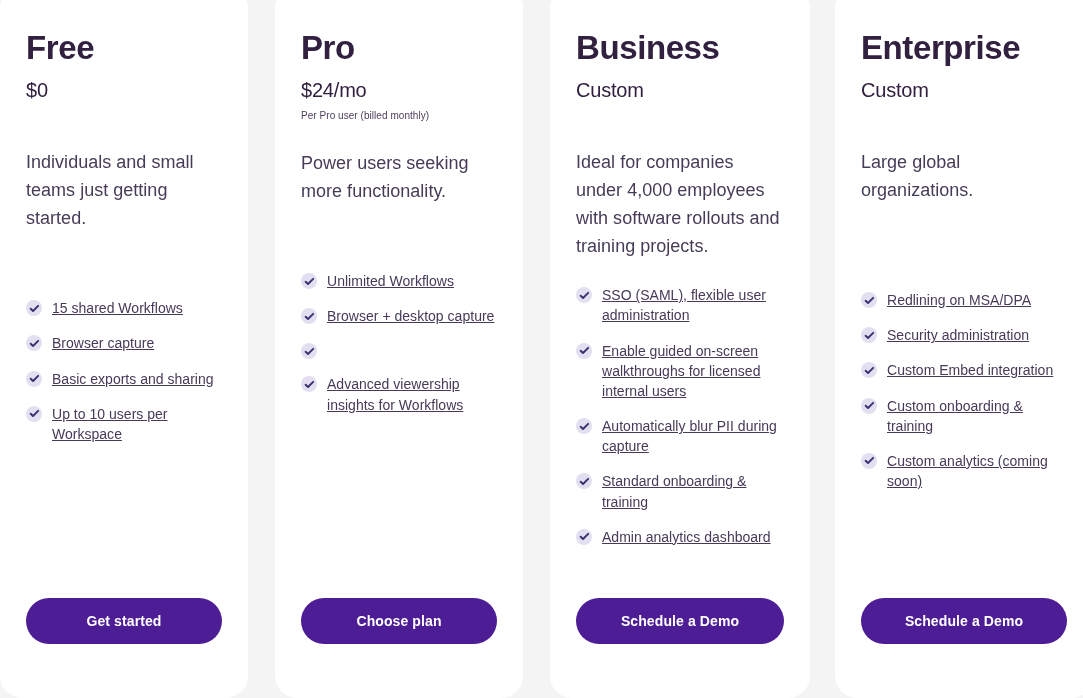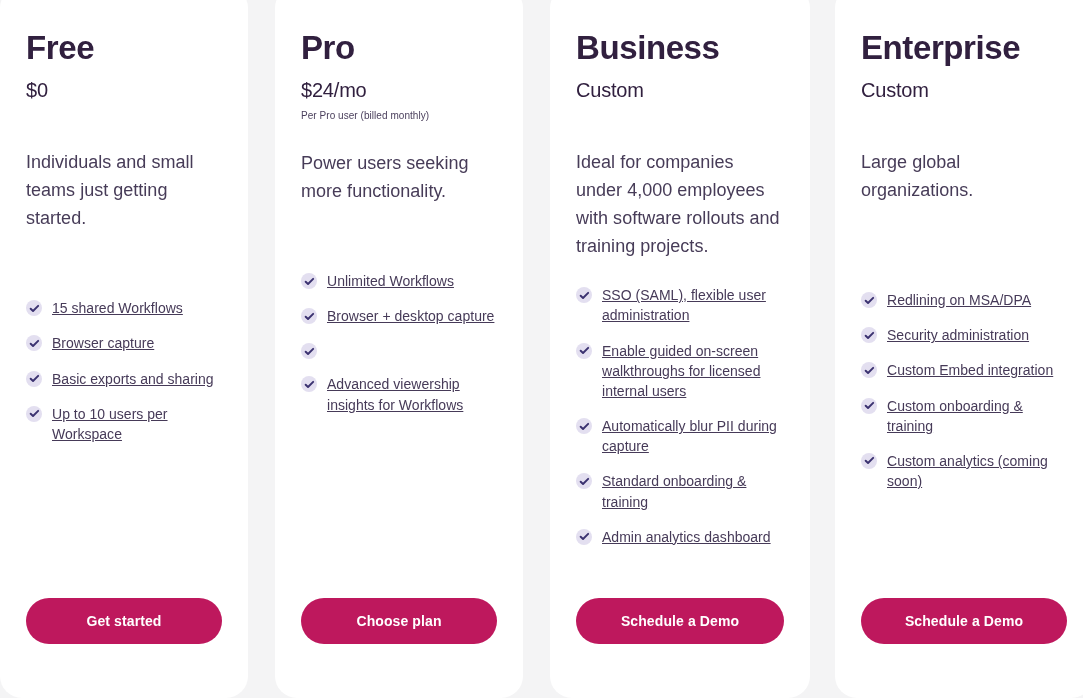--- a/index.html
+++ b/index.html
@@ -133,21 +133,21 @@
   .cta-wrap {
     margin-top: auto;
     padding-bottom: 54px;
   }
 
   .cta-button {
     display: block;
     width: 100%;
     border: none;
     border-radius: 999px;
-    background: #be185d;
+    background: #4c1d95;
     color: #ffffff;
     font-family: "Liberation Sans", sans-serif;
     font-size: 14px;
     font-weight: 700;
     letter-spacing: 0.1px;
     padding: 15px 10px;
     cursor: pointer;
   }
 </style>
 </head>

